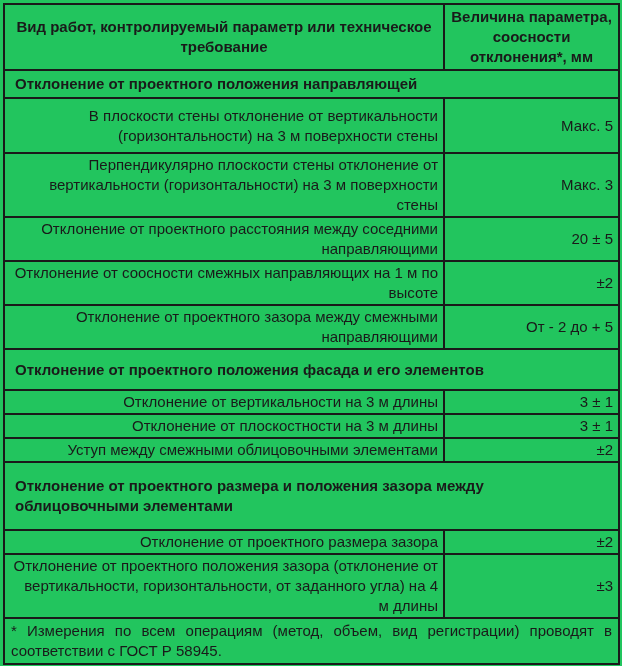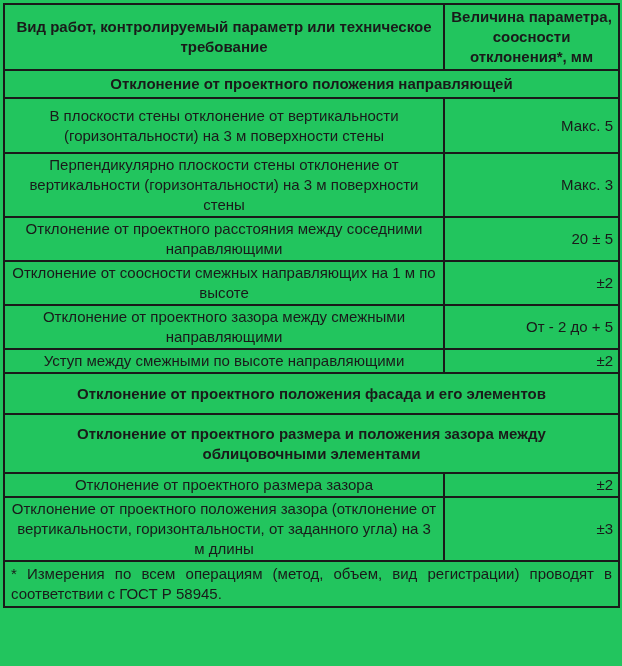--- a/index.html
+++ b/index.html
@@ -32,42 +32,41 @@
     padding: 1px 5px;
     overflow: hidden;
   }
   th.colhead {
     font-weight: bold;
     text-align: center;
     padding: 2px 6px;
   }
   td.section {
     font-weight: bold;
-    text-align: center;
     padding: 2px 10px;
   }
-  td.label { text-align: center; }
+  td.label { text-align: right; }
   td.value { text-align: right; }
   td.footnote {
     text-align: justify;
     padding: 2px 6px;
     vertical-align: top;
   }
   
   tr.h-head  { height: 62px; }
   tr.h-sec1  { height: 28px; }
   tr.h-r1    { height: 55px; }
   tr.h-r2    { height: 64px; }
   tr.h-r3    { height: 43px; padding-left: 38px; }
   tr.h-r4    { height: 41px; }
   tr.h-r5    { height: 41px; }
   tr.h-r6    { height: 23px; }
   tr.h-sec2  { height: 41px; margin-top: 24px; }
   tr.h-s     { height: 22px; }
-  tr.h-sec3  { height: 59px; padding-left: 40px; }
+  tr.h-sec3  { height: 68px; padding-left: 40px; }
   tr.h-r11   { height: 64px; }
   tr.h-foot  { height: 40px; }
 </style>
 </head>
 <body>
 
 <div class="page">
   <table class="spec">
     <colgroup>
       <col class="c1">
@@ -96,38 +95,46 @@
       <td class="value">20 ± 5</td>
     </tr>
     <tr class="h-r4">
       <td class="label">Отклонение от соосности смежных направляющих на 1 м по высоте</td>
       <td class="value">±2</td>
     </tr>
     <tr class="h-r5">
       <td class="label">Отклонение от проектного зазора между смежными направляющими</td>
       <td class="value">От - 2 до + 5</td>
     </tr>
-    <tr class="h-r6">
-      <td class="label">Уступ между смежными по высоте направляющими</td>
-      <td class="value">±2</td>
-    </tr>
 
     <tr class="h-sec2">
       <td class="section" colspan="2">Отклонение от проектного положения фасада и его элементов</td>
+    </tr>
+    <tr class="h-s">
+      <td class="label">Отклонение от вертикальности на 3 м длины</td>
+      <td class="value">3 ± 1</td>
+    </tr>
+    <tr class="h-s">
+      <td class="label">Отклонение от плоскостности на 3 м длины</td>
+      <td class="value">3 ± 1</td>
+    </tr>
+    <tr class="h-s">
+      <td class="label">Уступ между смежными облицовочными элементами</td>
+      <td class="value">±2</td>
     </tr>
 
     <tr class="h-sec3">
       <td class="section" colspan="2">Отклонение от проектного размера и положения зазора между облицовочными элементами</td>
     </tr>
     <tr class="h-s">
       <td class="label">Отклонение от проектного размера зазора</td>
       <td class="value">±2</td>
     </tr>
     <tr class="h-r11">
-      <td class="label">Отклонение от проектного положения зазора (отклонение от вертикальности, горизонтальности, от заданного угла) на 3 м длины</td>
+      <td class="label">Отклонение от проектного положения зазора (отклонение от вертикальности, горизонтальности, от заданного угла) на 4 м длины</td>
       <td class="value">±3</td>
     </tr>
 
     <tr class="h-foot">
       <td class="footnote" colspan="2">* Измерения по всем операциям (метод, объем, вид регистрации) проводят в соответствии с ГОСТ Р 58945.</td>
     </tr>
   </tbody>
     </table>
 </div>
 

